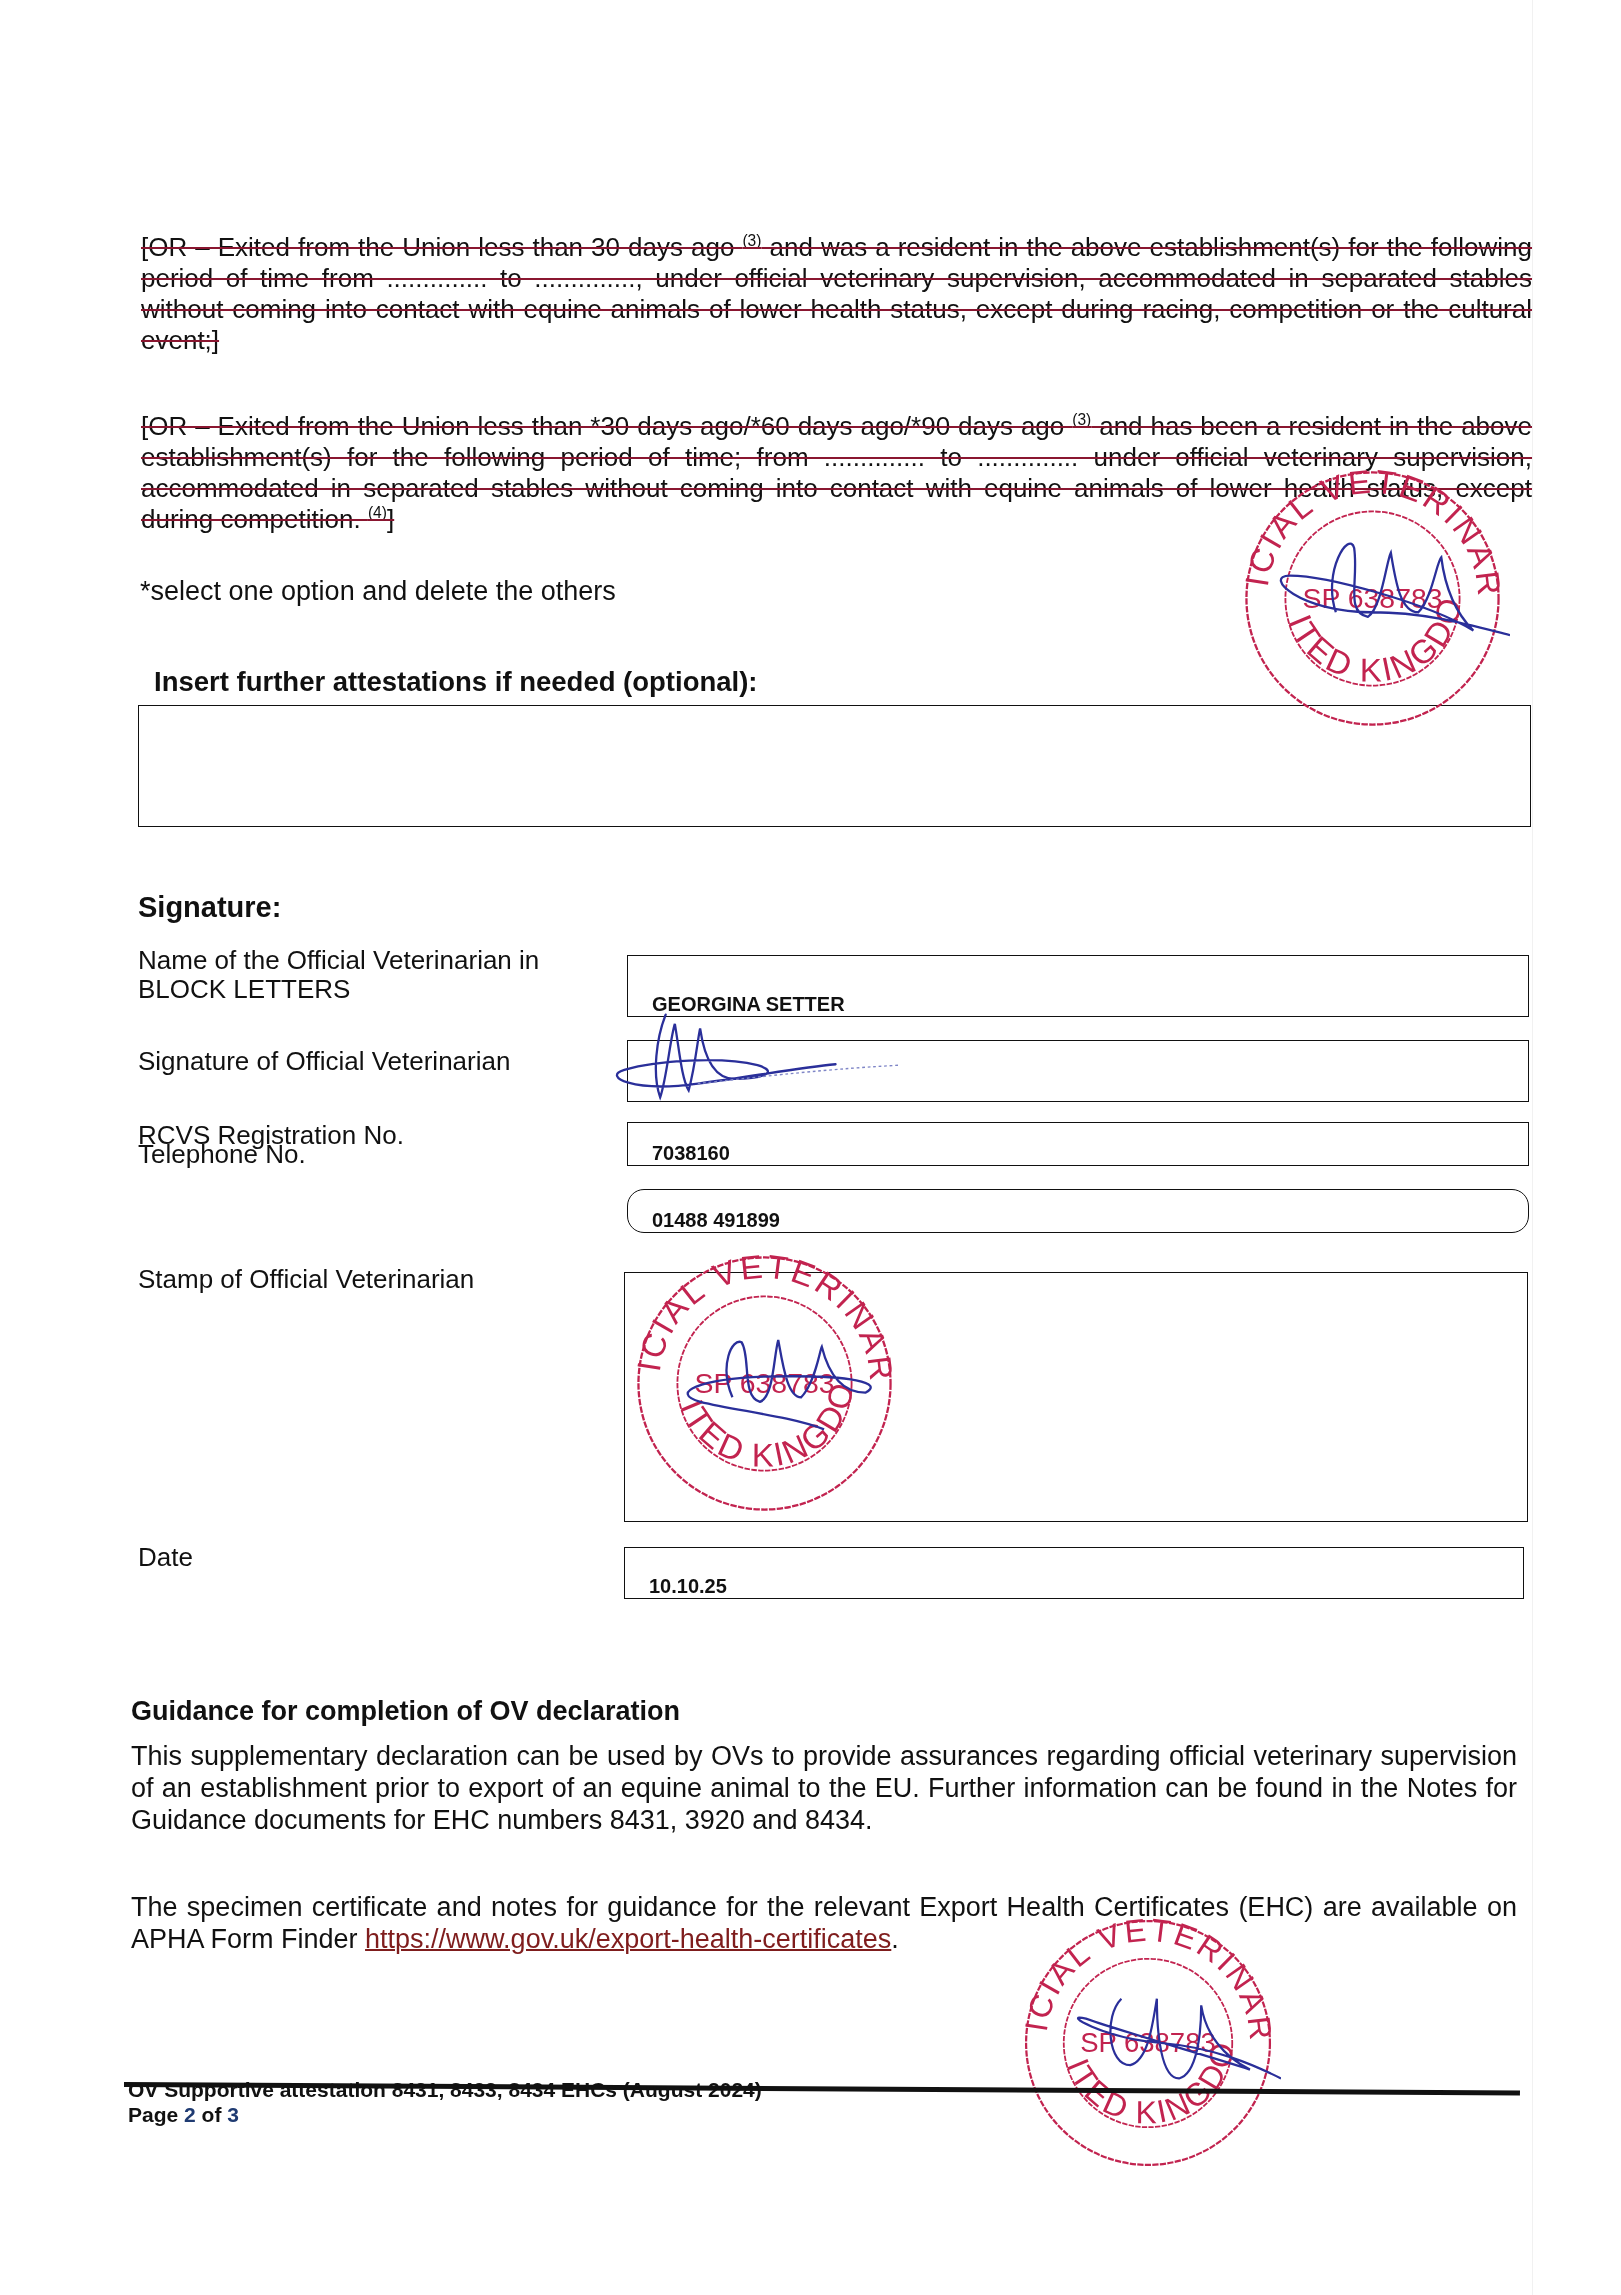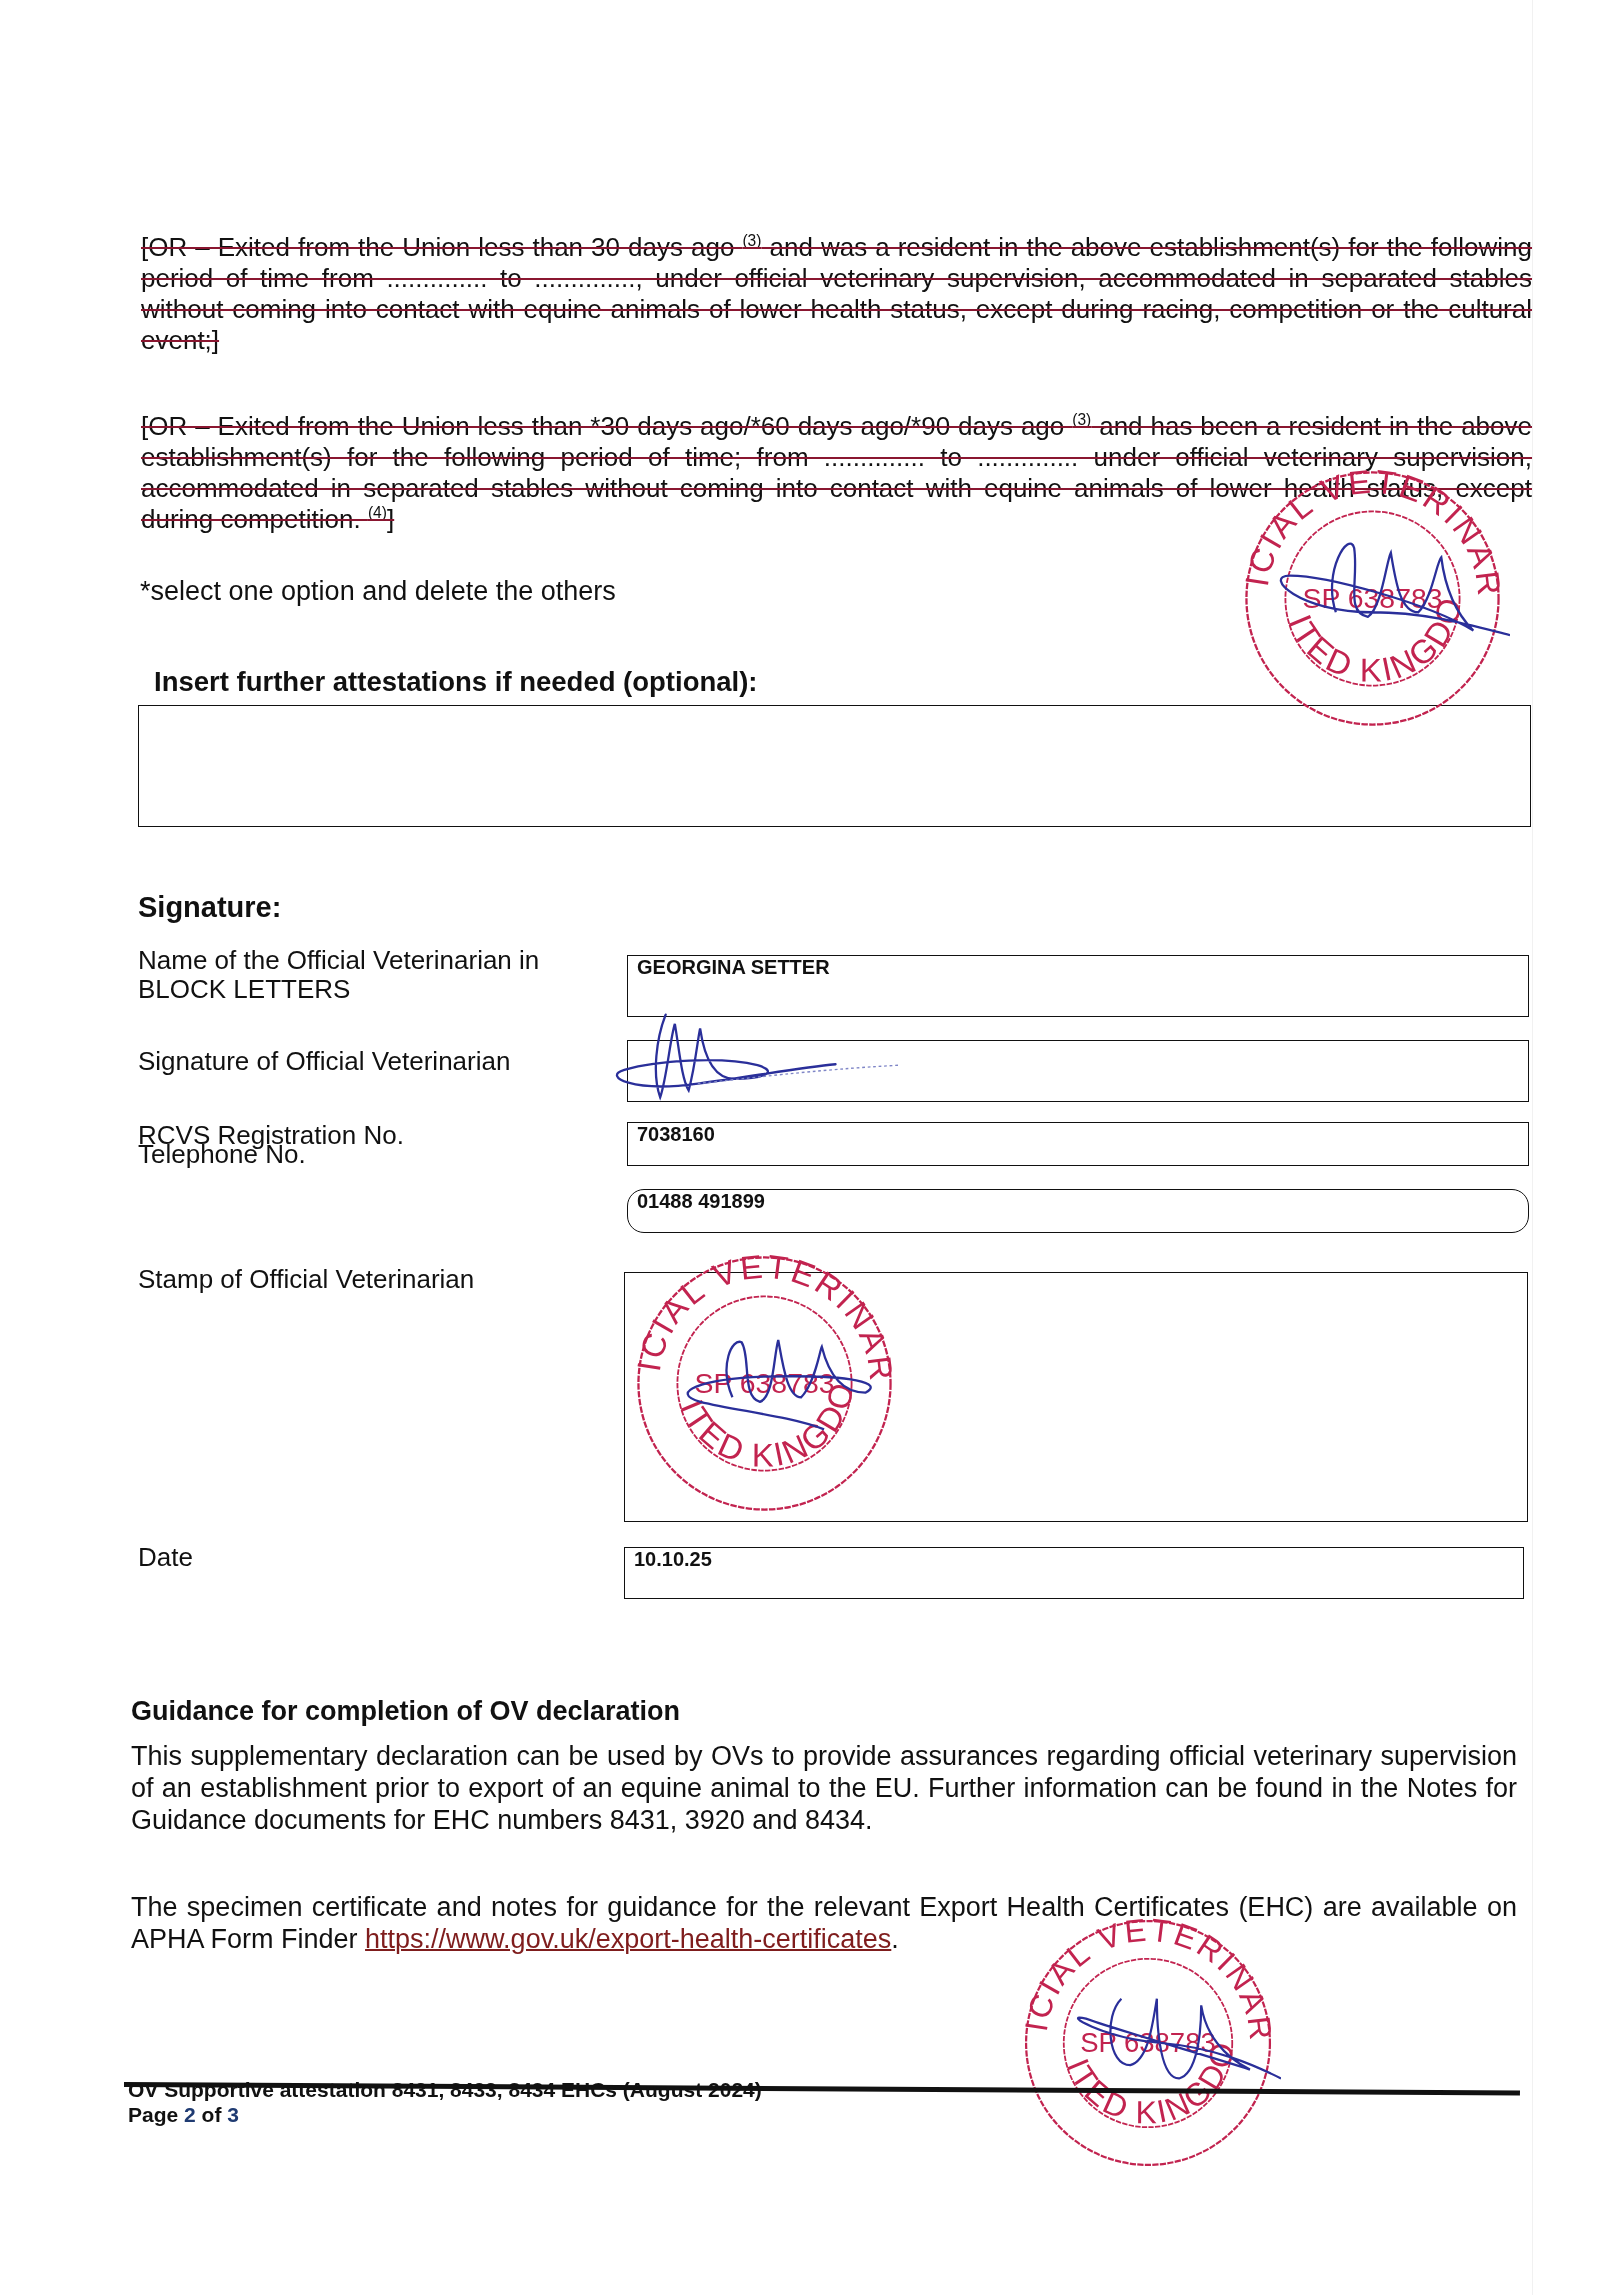--- a/index.html
+++ b/index.html
@@ -63,23 +63,23 @@
       line-height: 29px;
     }
     .field {
       position: absolute;
       left: 627px;
       width: 902px;
       border: 1.8px solid #111111;
       box-sizing: border-box;
       font-weight: bold;
       font-size: 20px;
-      padding-left: 9px;
+      padding-left: 24px;
       display: flex;
-      align-items: flex-start;
+      align-items: flex-end;
     }
     .guidance-title {
       position: absolute;
       left: 131px;
       top: 1696px;
       font-size: 27px;
       font-weight: bold;
     }
     .guidance {
       position: absolute;

